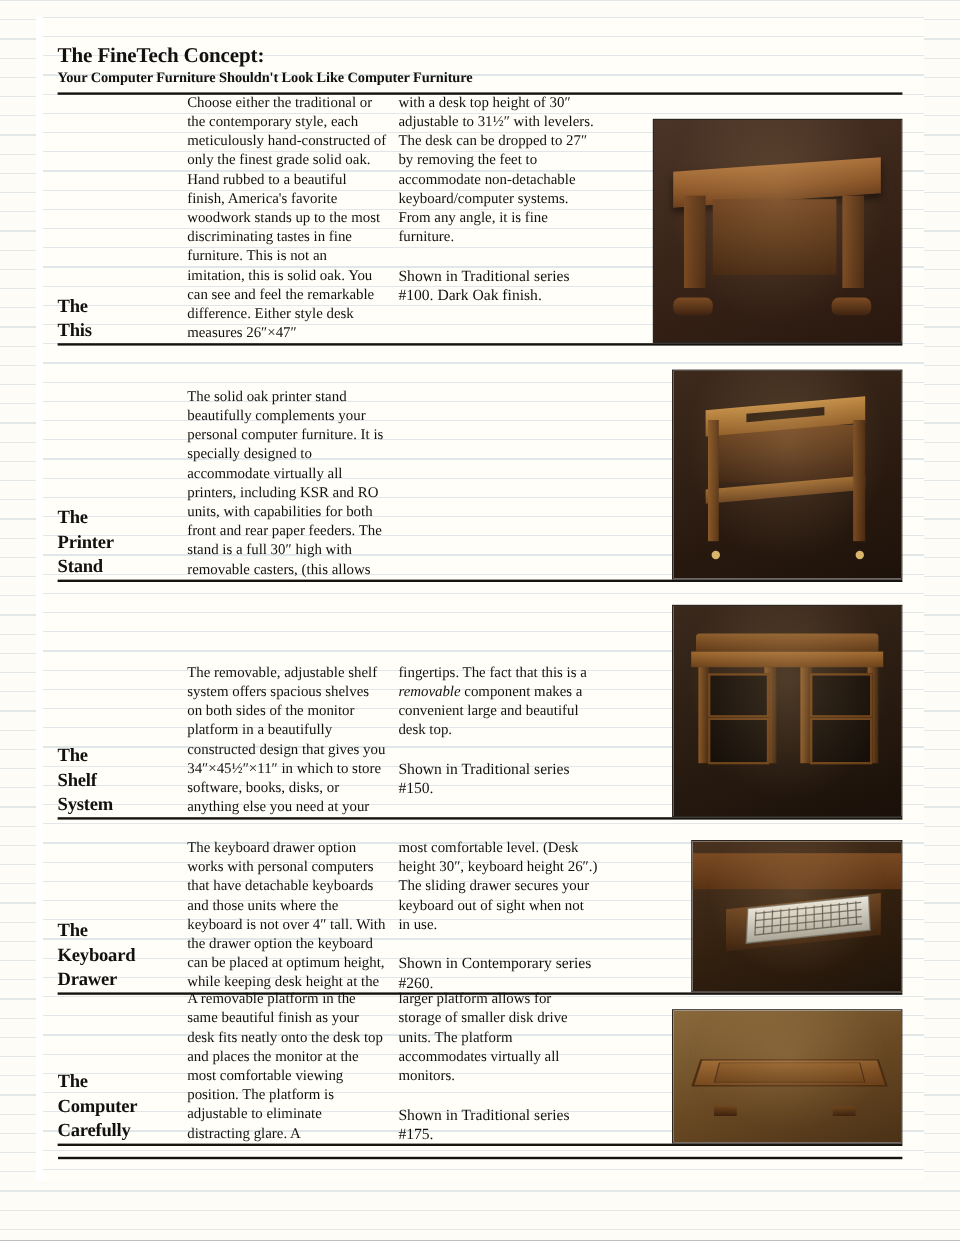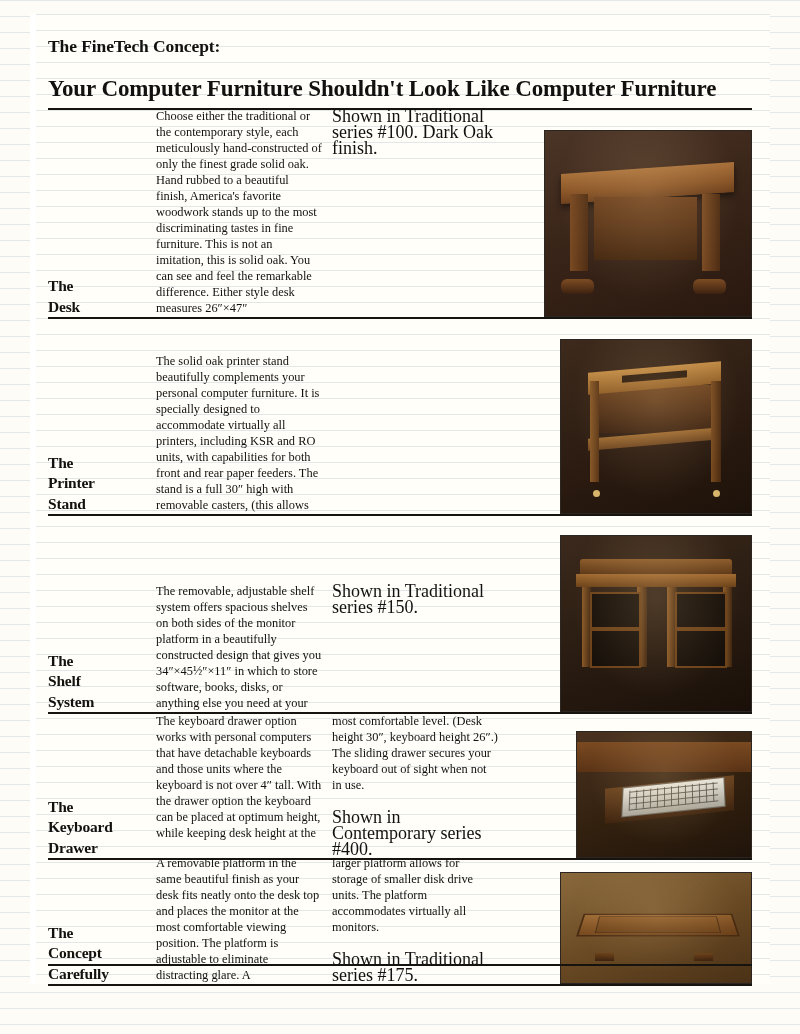--- a/index.html
+++ b/index.html
@@ -66,21 +66,21 @@
     padding-bottom: 6px;
     line-height: 1.18;
   }
   .headline .line {
     font-family: "Liberation Serif", serif;
     font-weight: bold;
     font-size: 17.5px;
     letter-spacing: -0.1px;
     white-space: nowrap;
   }
-  .headline .line2 { font-size: 23px; margin-top: 18px; }
+  .headline .line2 { font-size: 12px; }
   .rule {
     height: 2px;
     background: #17130f;
     margin: 0;
   }
 
   .section {
     position: relative;
     display: flex;
     align-items: flex-end;
@@ -239,21 +239,21 @@
   .mon-inner {
     position: absolute; inset: 10%;
     background: linear-gradient(180deg,#8a5a28,#6b4119);
     border: 1px solid #4a2c12;
   }
   .mon-foot {
     position: absolute; width: 10%; height: 7%; bottom: 20%;
     background: linear-gradient(180deg,#6b4119,#3d2310);
   }
 
-  .cap-note { font-size: 18px; }
+  .cap-note { font-size: 13px; }
   em { font-style: italic; }
   .footer-rule {
     position: absolute;
     left: 18px; right: 18px; bottom: 18px;
     height: 2px; background: #17130f;
   }
 </style>
 </head>
 <body>
 
@@ -268,27 +268,28 @@
 
       <div class="headline">
         <div class="line">The FineTech Concept:</div>
         <div class="line line2">Your Computer Furniture Shouldn't Look Like Computer Furniture</div>
       </div>
       <div class="rule"></div>
 
       <div class="section" style="height:207px;">
         <div class="sec-title">
           <div>The</div>
-          <div>Desk</div>
+          <div>This</div>
         </div>
         <div class="cols">
           <div class="col">
             <p>Choose either the traditional or the contemporary style, each meticulously hand-constructed of only the finest grade solid oak. Hand rubbed to a beautiful finish, America's favorite woodwork stands up to the most discriminating tastes in fine furniture. This is not an imitation, this is solid oak. You can see and feel the remarkable difference. Either style desk measures 26″×47″</p>
           </div>
           <div class="col">
+            <p>with a desk top height of 30″ adjustable to 31½″ with levelers. The desk can be dropped to 27″ by removing the feet to accommodate non-detachable keyboard/computer systems. From any angle, it is fine furniture.</p>
             <p class="cap-note">Shown in Traditional series #100. Dark Oak finish.</p>
           </div>
         </div>
         <div class="photo-wrap">
           <div class="photo" style="width:206px;height:185px;">
             <div class="ph-bg desk-bg"></div>
             <div class="desk-top"></div>
             <div class="desk-leg-l"></div>
             <div class="desk-leg-r"></div>
             <div class="desk-panel"></div>
@@ -332,20 +333,21 @@
         <div class="sec-title">
           <div>The</div>
           <div>Shelf</div>
           <div>System</div>
         </div>
         <div class="cols">
           <div class="col">
             <p>The removable, adjustable shelf system offers spacious shelves on both sides of the monitor platform in a beautifully constructed design that gives you 34″×45½″×11″ in which to store software, books, disks, or anything else you need at your</p>
           </div>
           <div class="col">
+            <p>fingertips. The fact that this is a <em>removable</em> component makes a convenient large and beautiful desk top.</p>
             <p class="cap-note">Shown in Traditional series #150.</p>
           </div>
         </div>
         <div class="photo-wrap">
           <div class="photo" style="width:190px;height:175px;">
             <div class="ph-bg shelf-bg"></div>
             <div class="shelf-rail"></div>
             <div class="shelf-deck"></div>
             <div class="shelf-upright" style="left:11%; top:29%; width:5%; height:46%;"></div>
             <div class="shelf-upright" style="left:40%; top:29%; width:5%; height:46%;"></div>
@@ -366,41 +368,41 @@
           <div>The</div>
           <div>Keyboard</div>
           <div>Drawer</div>
         </div>
         <div class="cols">
           <div class="col">
             <p>The keyboard drawer option works with personal computers that have detachable keyboards and those units where the keyboard is not over 4″ tall. With the drawer option the keyboard can be placed at optimum height, while keeping desk height at the</p>
           </div>
           <div class="col">
             <p>most comfortable level. (Desk height 30″, keyboard height 26″.) The sliding drawer secures your keyboard out of sight when not in use.</p>
-            <p class="cap-note">Shown in Contemporary series #400.</p>
+            <p class="cap-note">Shown in Contemporary series #260.</p>
           </div>
         </div>
         <div class="photo-wrap">
           <div class="photo" style="width:174px;height:125px;">
             <div class="ph-bg kb-bg"></div>
             <div class="kb-desktop"></div>
             <div class="kb-drawer"></div>
             <div class="kb-board">
                 <div class="kb-keys"></div>
               </div>
             <div class="glow"></div>
           </div>
         </div>
       </div>
       <div class="rule"></div>
 
       <div class="section" style="height:124px;">
         <div class="sec-title">
           <div>The</div>
-          <div>Concept</div>
+          <div>Computer</div>
           <div>Carefully</div>
         </div>
         <div class="cols">
           <div class="col">
             <p>A removable platform in the same beautiful finish as your desk fits neatly onto the desk top and places the monitor at the most comfortable viewing position. The platform is adjustable to eliminate distracting glare. A</p>
           </div>
           <div class="col">
             <p>larger platform allows for storage of smaller disk drive units. The platform accommodates virtually all monitors.</p>
             <p class="cap-note">Shown in Traditional series #175.</p>
           </div>

